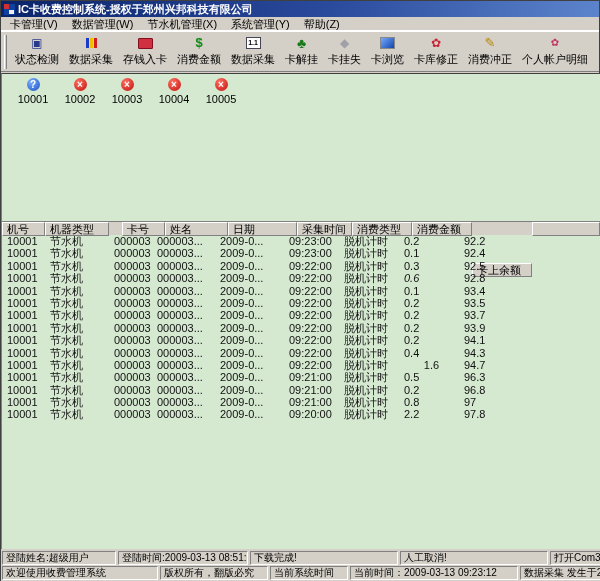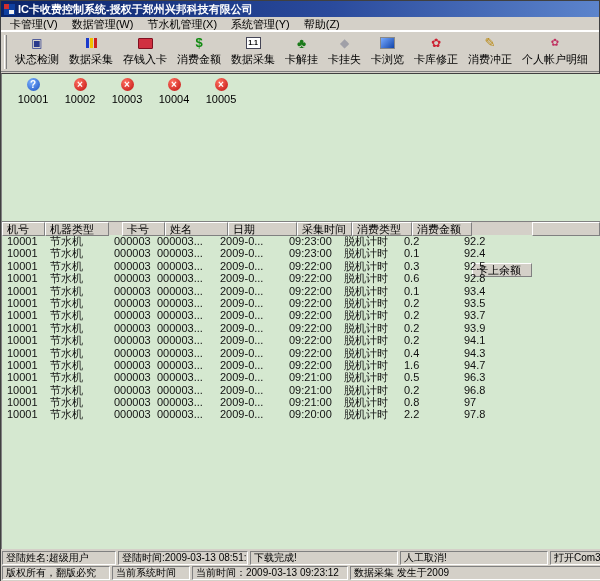--- a/index.html
+++ b/index.html
@@ -221,21 +221,21 @@
             <div class="td" style="width: 60px;">92.5</div>
           </div>
           <div class="tr">
             <div class="td" style="width: 43px;">10001</div>
             <div class="td" style="width: 64px;">节水机</div>
             <div class="td" style="width: 43px;">000003</div>
             <div class="td" style="width: 63px;">000003...</div>
             <div class="td" style="width: 69px;">2009-0...</div>
             <div class="td" style="width: 55px;">09:22:00</div>
             <div class="td" style="width: 60px;">脱机计时</div>
-            <div class="td" style="width: 60px;">0.6</div>
+            <div class="td" style="width: 60px; font-style: italic;">0.6</div>
             <div class="td" style="width: 60px;">92.8</div>
           </div>
           <div class="tr">
             <div class="td" style="width: 43px;">10001</div>
             <div class="td" style="width: 64px;">节水机</div>
             <div class="td" style="width: 43px;">000003</div>
             <div class="td" style="width: 63px;">000003...</div>
             <div class="td" style="width: 69px;">2009-0...</div>
             <div class="td" style="width: 55px;">09:22:00</div>
             <div class="td" style="width: 60px;">脱机计时</div>
@@ -298,21 +298,21 @@
             <div class="td" style="width: 60px;">94.3</div>
           </div>
           <div class="tr">
             <div class="td" style="width: 43px;">10001</div>
             <div class="td" style="width: 64px;">节水机</div>
             <div class="td" style="width: 43px;">000003</div>
             <div class="td" style="width: 63px;">000003...</div>
             <div class="td" style="width: 69px;">2009-0...</div>
             <div class="td" style="width: 55px;">09:22:00</div>
             <div class="td" style="width: 60px;">脱机计时</div>
-            <div class="td" style="width: 60px;">1.6</div>
+            <div class="td" style="width: 60px; text-align: center;">1.6</div>
             <div class="td" style="width: 60px;">94.7</div>
           </div>
           <div class="tr">
             <div class="td" style="width: 43px;">10001</div>
             <div class="td" style="width: 64px;">节水机</div>
             <div class="td" style="width: 43px;">000003</div>
             <div class="td" style="width: 63px;">000003...</div>
             <div class="td" style="width: 69px;">2009-0...</div>
             <div class="td" style="width: 55px;">09:21:00</div>
             <div class="td" style="width: 60px;">脱机计时</div>
@@ -358,20 +358,21 @@
 
   <div class="statuszone">
     <div class="srow">
         <div class="scell" style="width: 114px;">登陆姓名:超级用户</div>
         <div class="scell" style="width: 130px;">登陆时间:2009-03-13 08:51:56</div>
         <div class="scell" style="width: 148px;">下载完成!</div>
         <div class="scell" style="width: 148px;">人工取消!</div>
         <div class="scell flex">打开Com3失</div>
       </div>
     <div class="srow">
+        <div class="scell" style="width: 156px;">欢迎使用收费管理系统</div>
         <div class="scell" style="width: 108px;">版权所有，翻版必究</div>
         <div class="scell" style="width: 78px;">当前系统时间</div>
-        <div class="scell" style="width: 156px;">当前时间：2009-03-13 09:23:12</div>
+        <div class="scell" style="width: 168px;">当前时间：2009-03-13 09:23:12</div>
         <div class="scell flex">数据采集 发生于2009</div>
       </div>
   </div>
 
 </div>
 
 </body></html>

